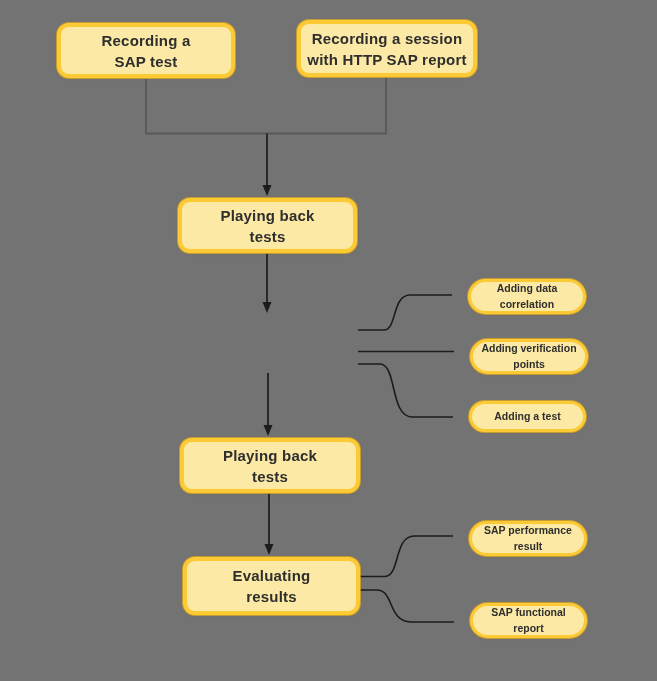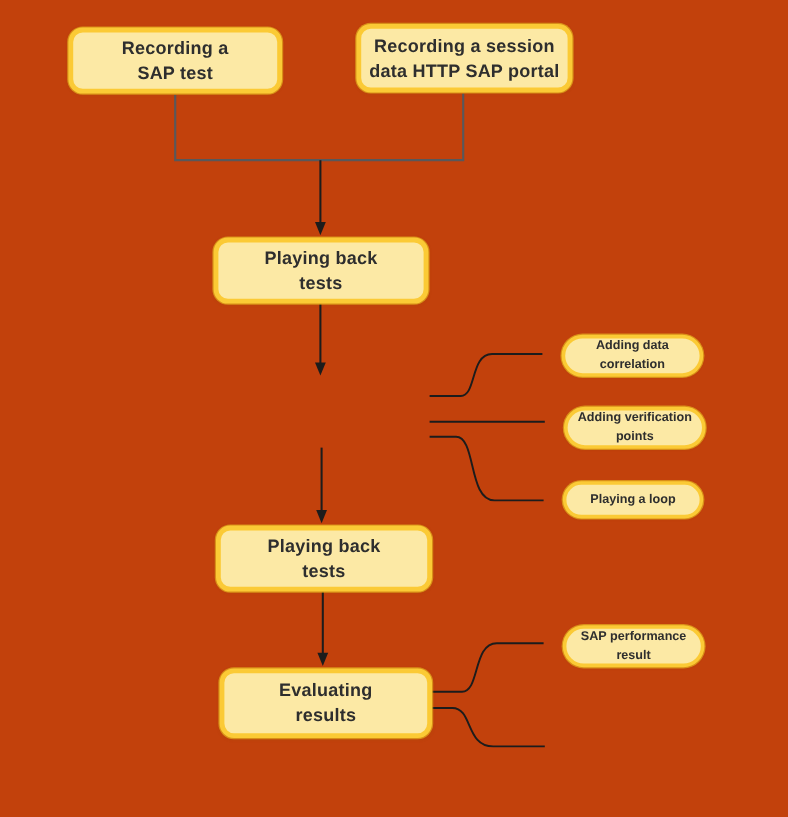--- a/index.html
+++ b/index.html
@@ -1,19 +1,19 @@
 <!DOCTYPE html>
 <html><head>
 <meta charset="utf-8">
 <style>
   html,body{margin:0;padding:0;background:#ffffff;}
   .canvas{
     position:relative;
     width:657px;height:681px;
-    background:#c2410c;
+    background:#737373;
     font-family:"Liberation Sans", sans-serif;
     overflow:hidden;
   }
   .wires{position:absolute;left:0;top:0;width:657px;height:681px;z-index:1;}
   .node{
     position:absolute;z-index:2;
     box-sizing:border-box;
     display:flex;align-items:center;justify-content:center;
     text-align:center;
     background:#FCE9A5;
@@ -77,37 +77,39 @@
     <path d="M358 364 L380 364 C397 364, 390 417, 412 417 L453 417" fill="none" stroke="#1C1C1C" stroke-width="1.6"></path>
 
     <path d="M360 576.5 L385 576.5 C400 576.5, 394 536, 414 536 L453 536" fill="none" stroke="#1C1C1C" stroke-width="1.6"></path>
     <path d="M360 590 L377 590 C394 590, 388 622, 411 622 L454 622" fill="none" stroke="#1C1C1C" stroke-width="1.6"></path>
   </svg>
 
   <div class="node box n-rec-sap">Recording a
 SAP test</div>
 
   <div class="node box n-rec-http">Recording a session
-data HTTP SAP portal</div>
+with HTTP SAP report</div>
 
   <div class="node box n-play1">Playing back
 tests</div>
 
 
   <div class="node box n-play2">Playing back
 tests</div>
 
   <div class="node box n-eval">Evaluating
 results</div>
 
   <div class="node pill p-datacorr">Adding data
 correlation</div>
 
   <div class="node pill p-verif">Adding verification
 points</div>
 
-  <div class="node pill p-loop">Playing a loop</div>
+  <div class="node pill p-loop">Adding a test</div>
 
   <div class="node pill p-perf">SAP performance
 result</div>
 
+  <div class="node pill p-func">SAP functional
+report</div>
 
 </div>
 
 </body></html>

